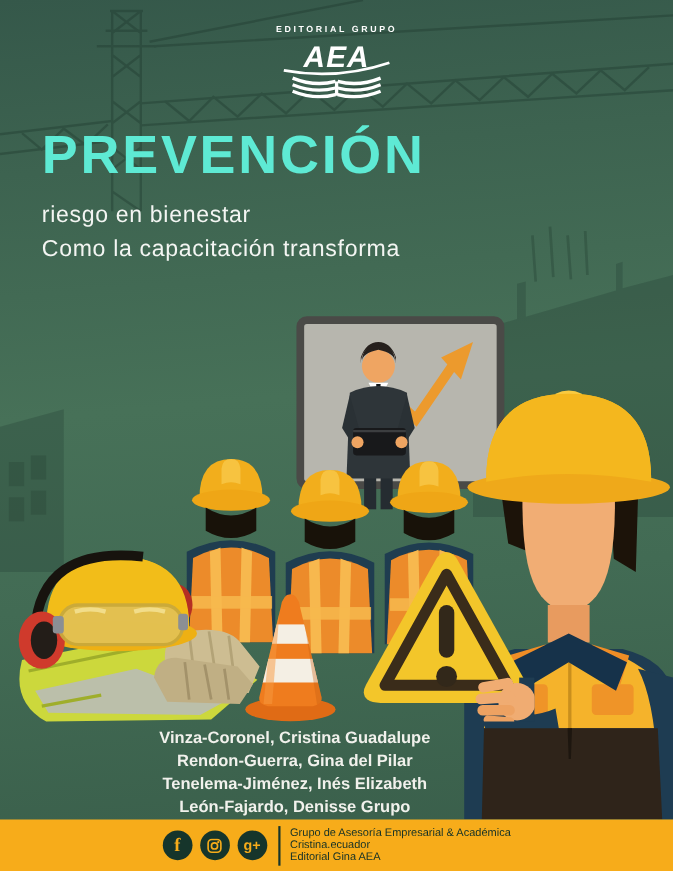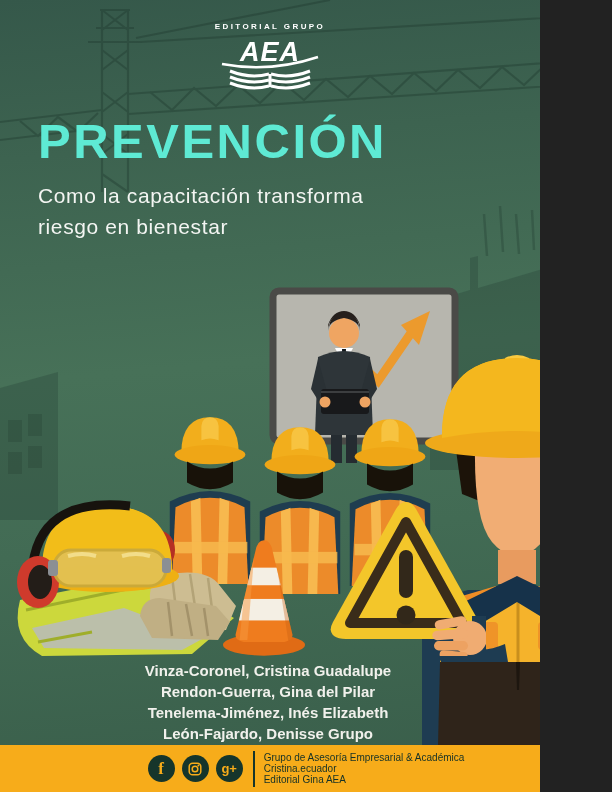--- a/index.html
+++ b/index.html
@@ -1,17 +1,17 @@
 <!DOCTYPE html>
 <html><head>
 <meta charset="utf-8">
 <style>
   html,body { margin:0; padding:0; background:#222; }
   .cover {
-    position:relative; width:540px; height:792px; overflow:hidden;
+    position:relative; width:612px; height:792px; overflow:hidden;
     font-family:"Liberation Sans", sans-serif;
     background:#3f6852;
   }
   .bg {
     position:absolute; left:0; top:0; width:612px; height:745px;
     background:linear-gradient(175deg,#35584a 0%, #3d6350 20%, #477158 48%, #426b54 70%, #3a5f4b 100%);
   }
   .bg-sil { position:absolute; left:0; top:0; }
 
   
@@ -95,22 +95,22 @@
         <path d="M18 38 Q 38 46 57 41 M18 44 Q 38 52 57 47 M18 50 Q 38 58 57 53"></path>
         <path d="M98 38 Q 78 46 59 41 M98 44 Q 78 52 59 47 M98 50 Q 78 58 59 53"></path>
         <path d="M58 41 L58 54"></path>
       </g>
     </svg>
   </div>
 
   <div class="title-block">
     <div class="t-line">PREVENCIÓN</div>
     <div class="sub-wrap">
+      <div class="sub-line">riesgo en bienestar</div>
       <div class="sub-line">Como la capacitación transforma</div>
-      <div class="sub-line">riesgo en bienestar</div>
     </div>
   </div>
 
   <svg class="art" style="left:255px; top:285px;" width="212" height="185" viewBox="0 0 212 185">
     <rect x="18" y="6" width="182" height="150" rx="6" fill="#b7b6ae" stroke="#4a4a47" stroke-width="7"></rect>
     <g>
       <polyline points="86,114 108,82 123,96 156,48" stroke="#ec9a2d" stroke-width="9" fill="none"></polyline>
       <polygon points="146,40 175,26 164,60" fill="#ec9a2d"></polygon>
     </g>
     <g>

